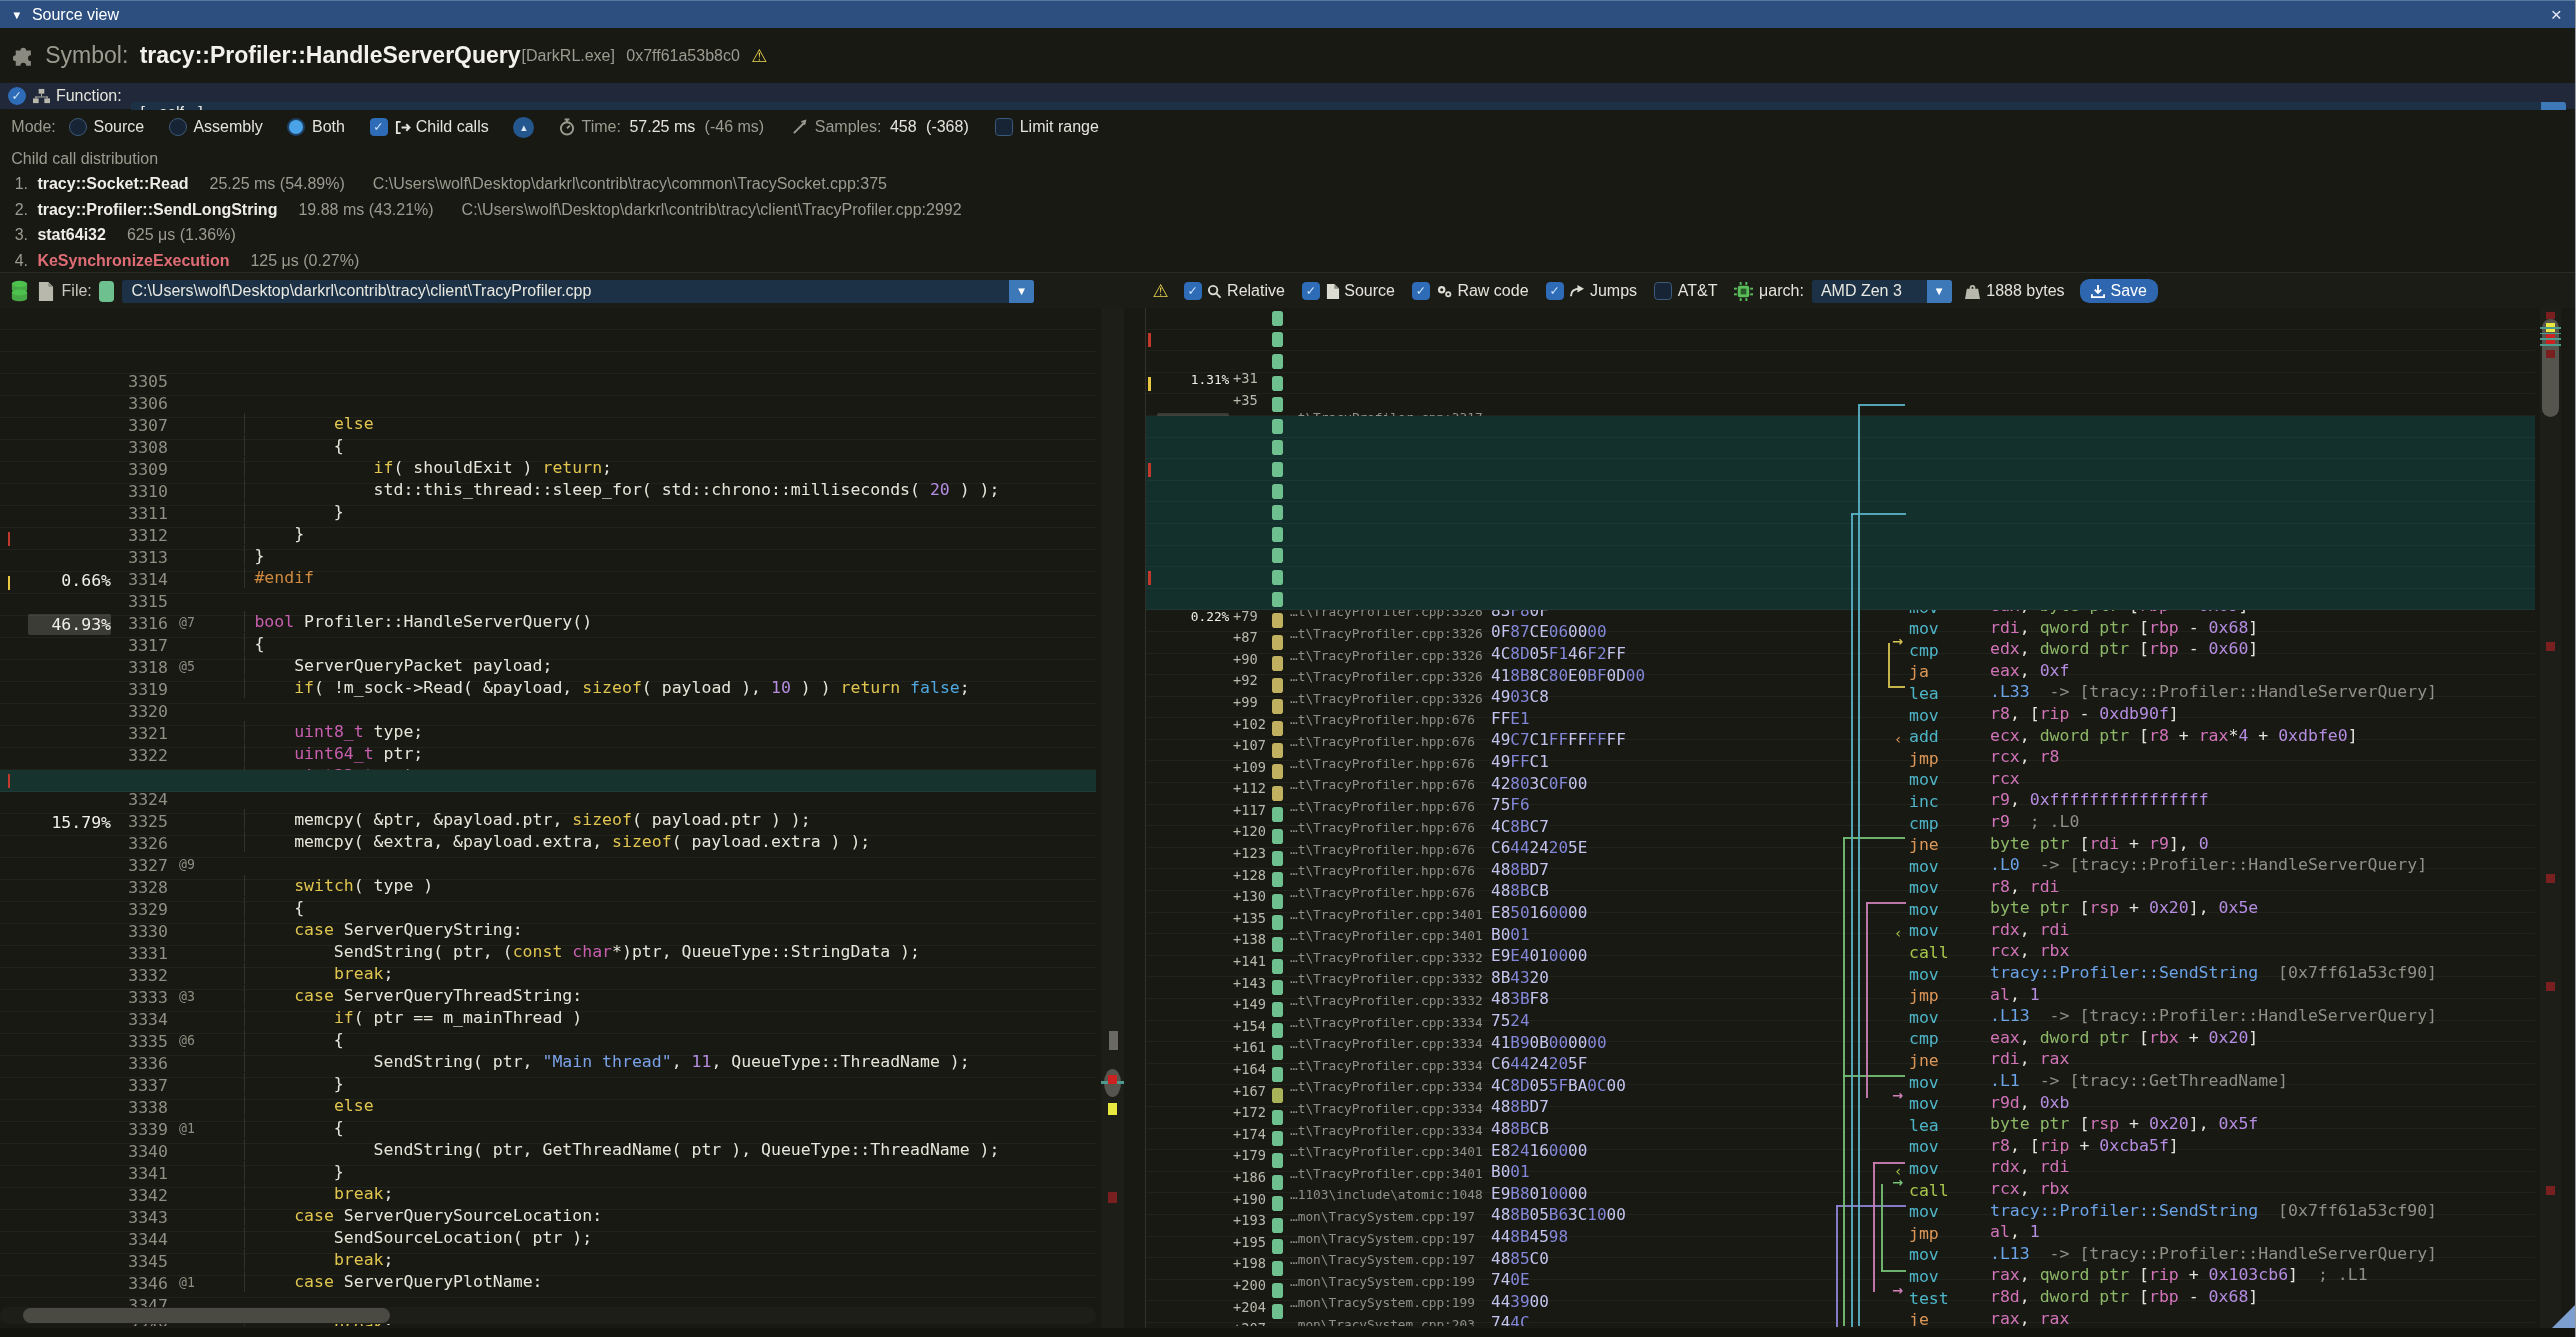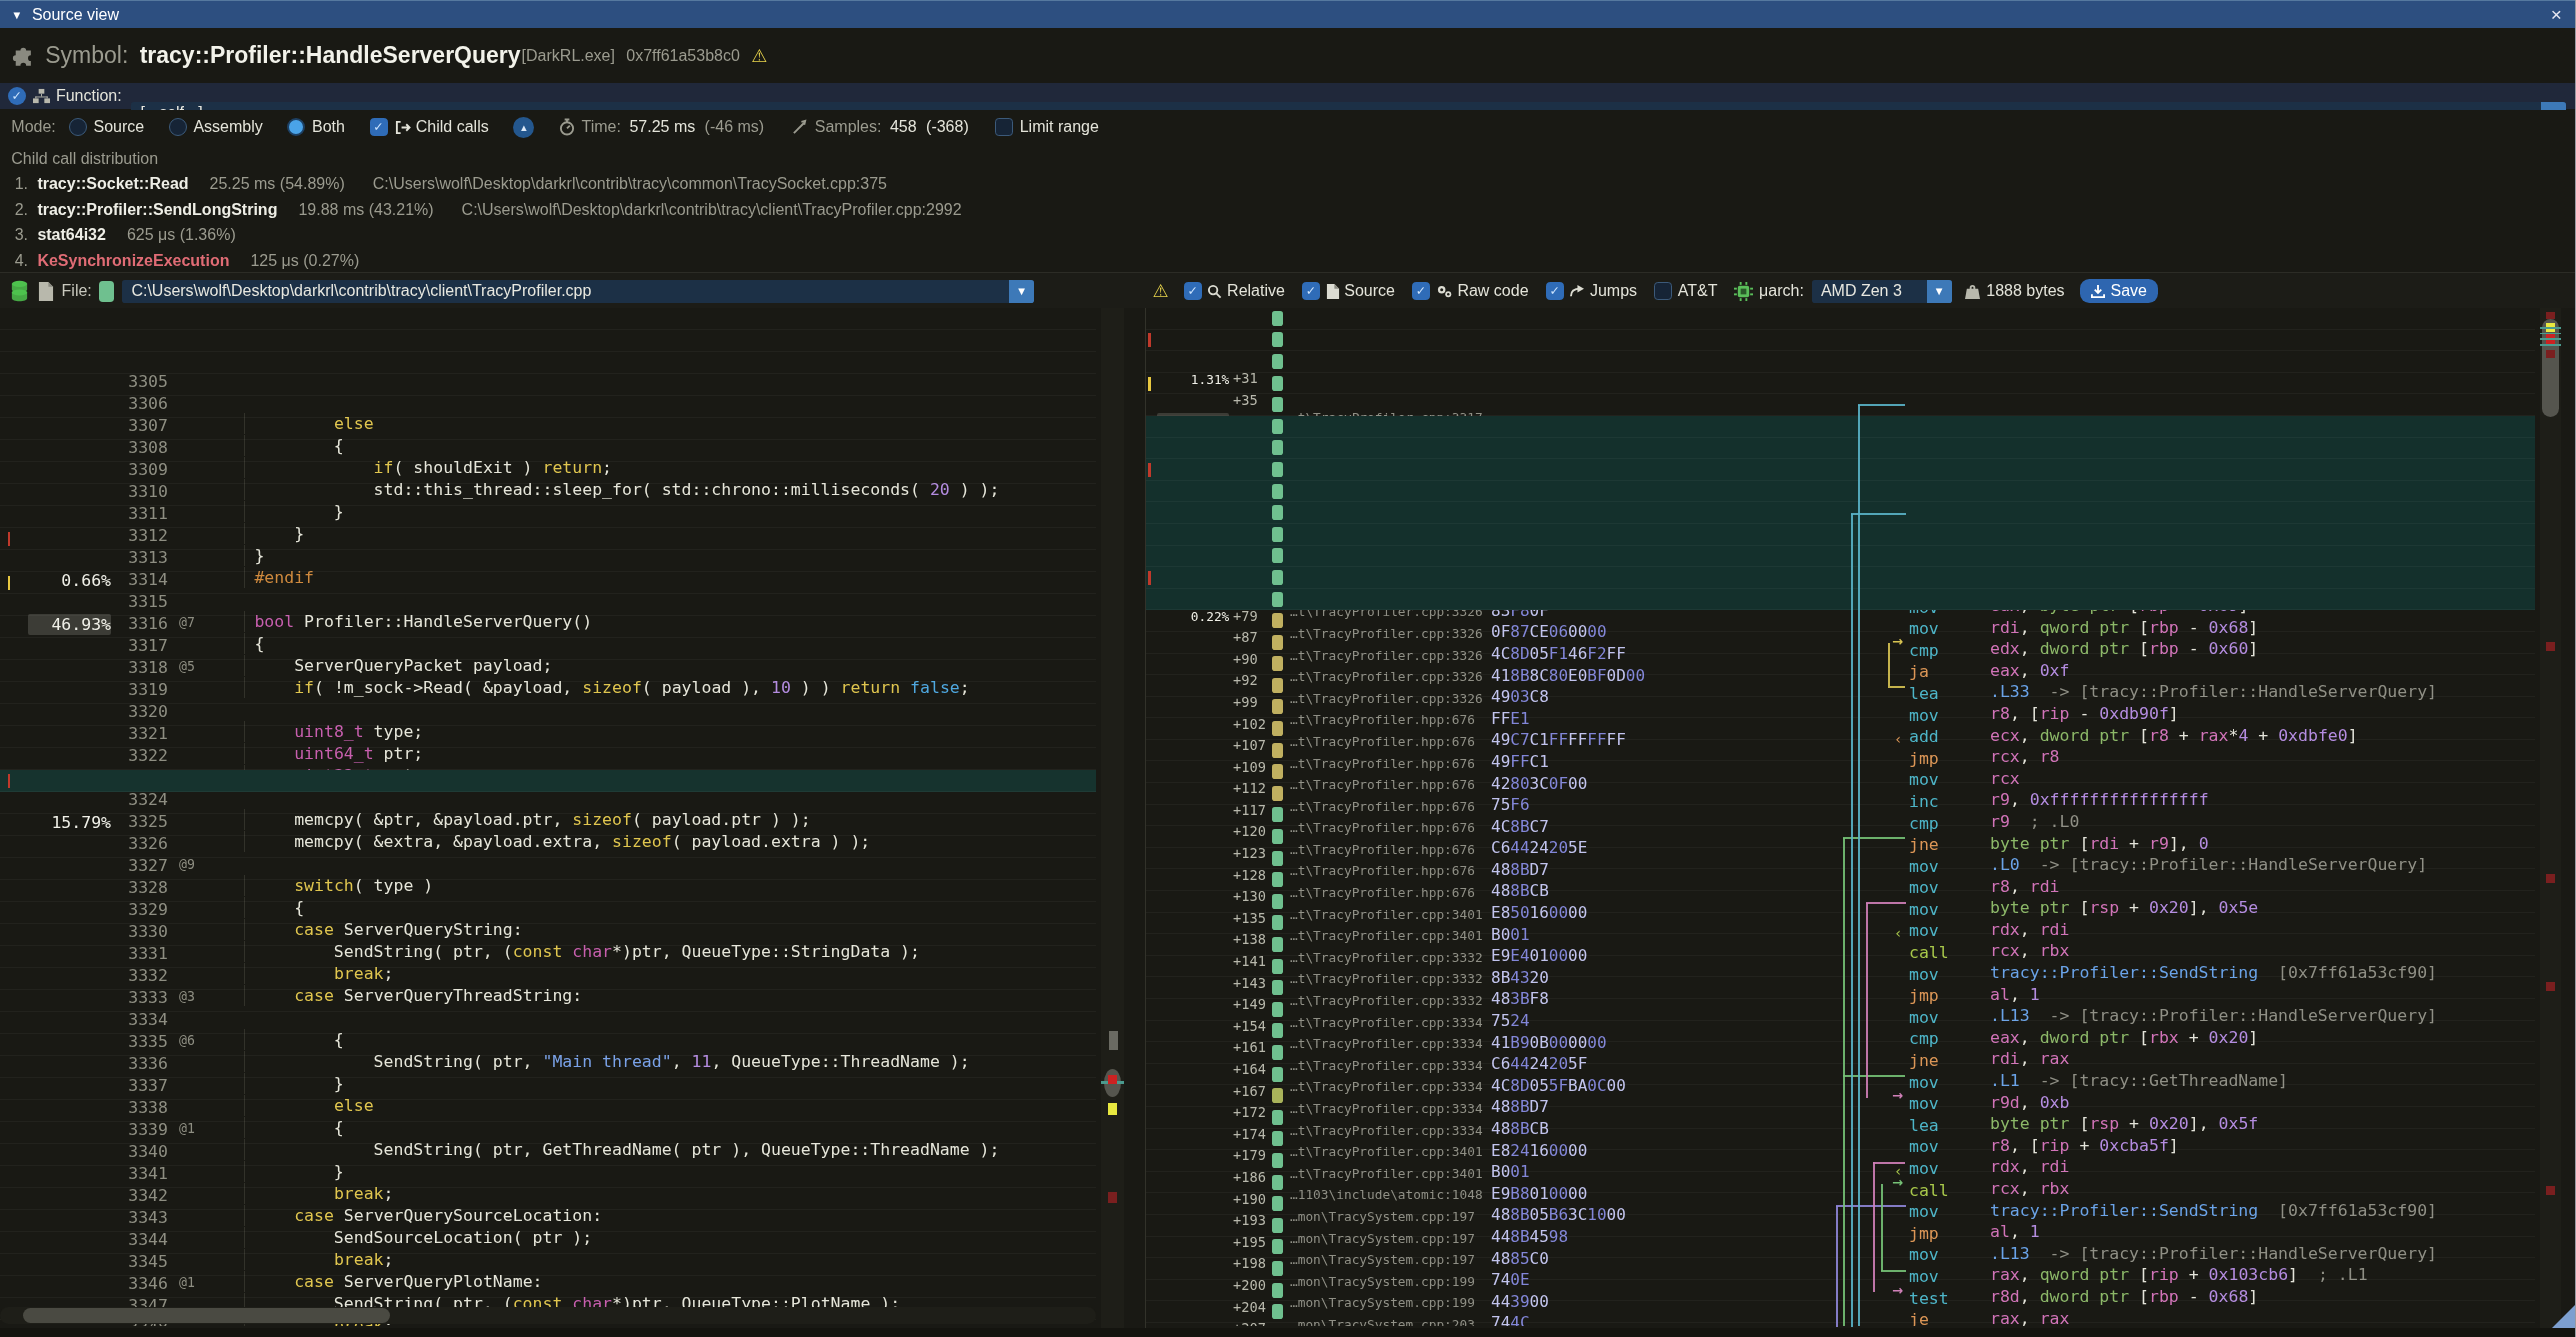--- a/index.html
+++ b/index.html
@@ -551,20 +551,21 @@
      
      <span class="ln">3331</span>
      
      <span class="code">    <span class="k">case</span> ServerQueryThreadString:</span>
    </div>
           <div class="srow">
      
      
      <span class="ln">3332</span>
      <span class="anno">@3</span>
+     <span class="code">        <span class="k">if</span>( ptr == m_mainThread )</span>
    </div>
           <div class="srow">
      
      
      <span class="ln">3333</span>
      
      <span class="code">        {</span>
    </div>
           <div class="srow">
      
@@ -641,21 +642,20 @@
      
      <span class="ln">3344</span>
      
      <span class="code">    <span class="k">case</span> ServerQueryPlotName:</span>
    </div>
           <div class="srow">
      
      
      <span class="ln">3345</span>
      <span class="anno">@1</span>
-     <span class="code">        SendString( ptr, (<span class="k">const</span> <span class="ty">char</span>*)ptr, QueueType::PlotName );</span>
    </div>
           <div class="srow">
      
      
      <span class="ln">3346</span>
      
      <span class="code">        <span class="k">break</span>;</span>
    </div>
           <div class="srow">
      

